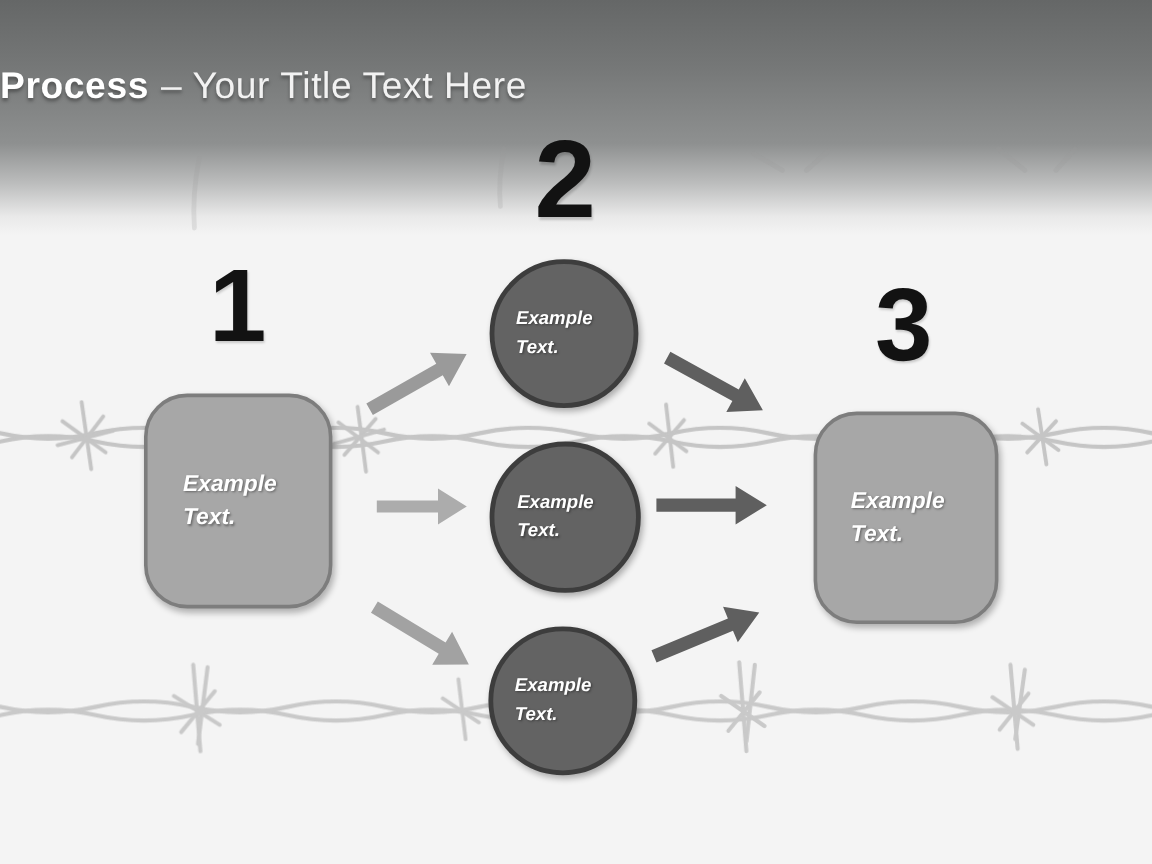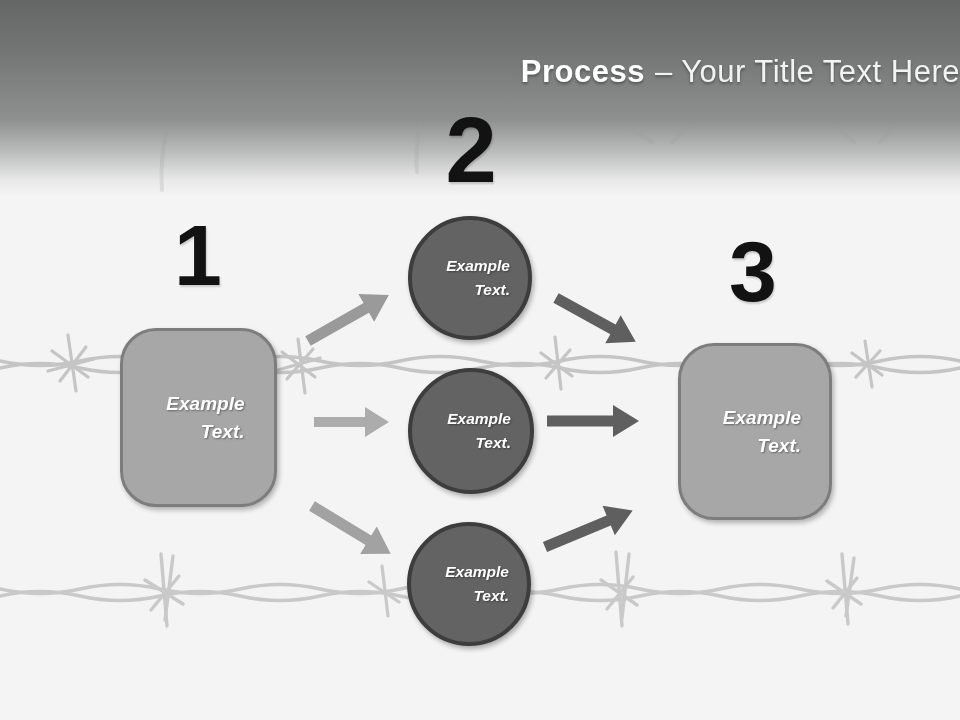--- a/index.html
+++ b/index.html
@@ -10,21 +10,21 @@
   }
   svg.layer{position:absolute;left:0;top:0;pointer-events:none;}
 
   
   .header{
     position:absolute;left:0;top:0;width:960px;height:196px;
     background:linear-gradient(180deg,#656767 0%,#757777 28%,#8e9090 61%,#bcbdbd 78%,#e9e9e9 92%,#f4f4f4 100%);
   }
   .title{
     position:absolute;left:0;top:54px;width:960px;margin:0;
-    text-align:right;font-size:31px;font-weight:400;color:#f2f2f2;
+    text-align:left;font-size:31px;font-weight:400;color:#f2f2f2;
     text-shadow:0 2px 3px rgba(0,0,0,0.35);
     letter-spacing:0.5px;
   }
   .title .title-bold{font-weight:700;color:#ffffff;margin-right:10px;}
 
   
   .num{
     position:absolute;color:#121212;font-weight:700;line-height:1;
     text-align:center;text-shadow:1px 2px 2px rgba(0,0,0,0.18);
   }
@@ -35,21 +35,21 @@
   
   .box{
     position:absolute;box-sizing:border-box;
     background:#a7a7a7;border:3px solid #7d7d7d;border-radius:36px;
     box-shadow:2px 3px 5px rgba(0,0,0,0.28);
     display:flex;align-items:center;justify-content:center;
   }
   .box-left{left:120px;top:328px;width:157px;height:179px;}
   .box-right{left:678px;top:343px;width:154px;height:177px;}
   .shape-text{
-    color:#ffffff;font-weight:700;font-style:italic;text-align:right;
+    color:#ffffff;font-weight:700;font-style:italic;text-align:left;
     text-shadow:1px 1px 2px rgba(0,0,0,0.4);
   }
   .box .shape-text{font-size:19px;line-height:1.45;width:92px;}
 
   
   .circle{
     position:absolute;box-sizing:border-box;border-radius:50%;
     background:#636363;border:4px solid #3d3d3d;
     box-shadow:2px 3px 5px rgba(0,0,0,0.3);
     display:flex;align-items:center;justify-content:center;

